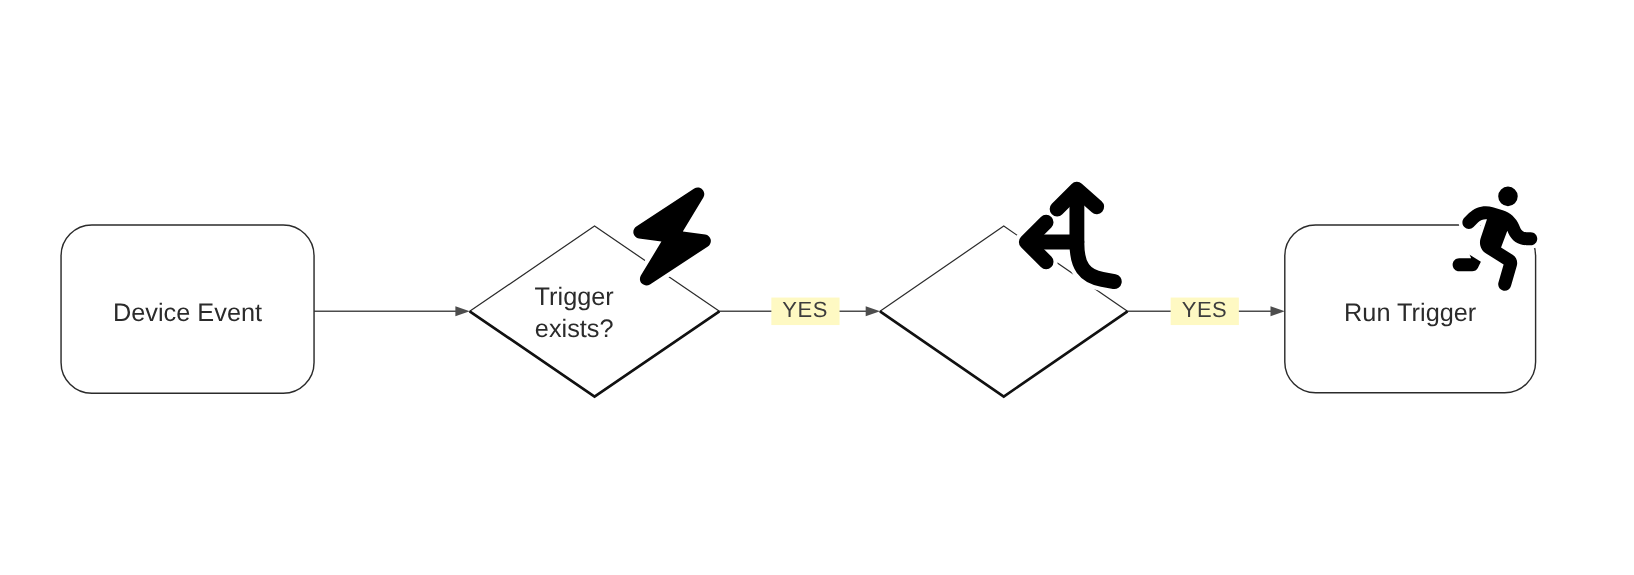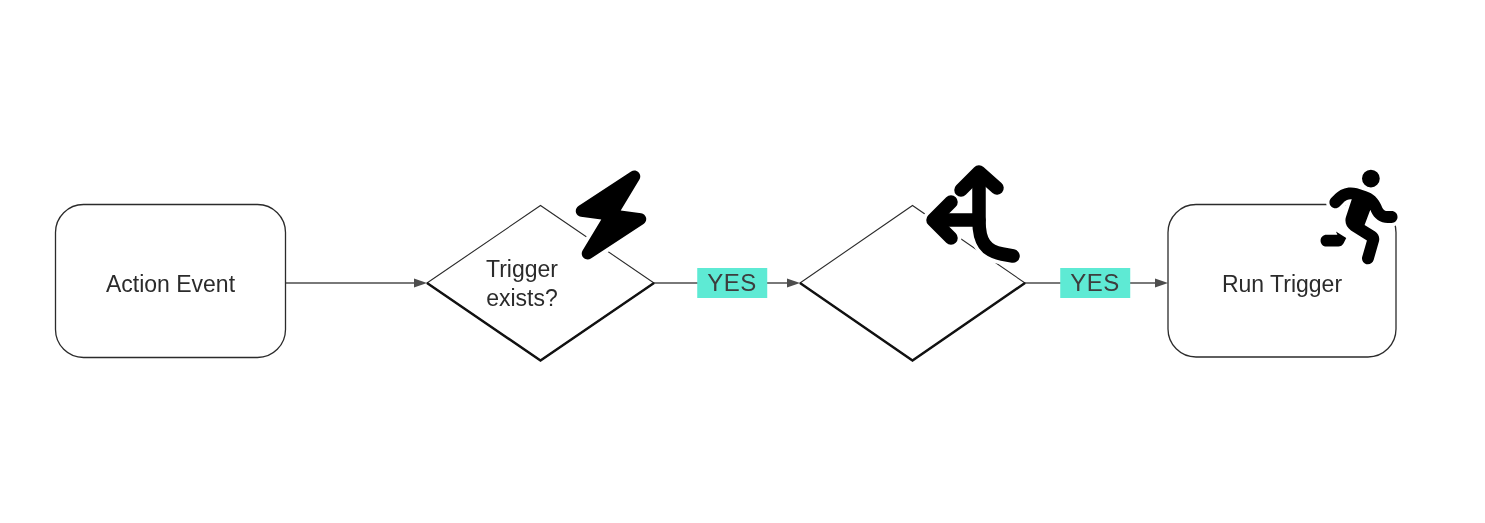--- a/index.html
+++ b/index.html
@@ -25,23 +25,23 @@
     transform: translate(-50%, -50%);
     text-align: center;
     font-size: 23px;
     line-height: 1.24;
     color: #2b2b2b;
     white-space: normal;
   }
   .edge-label {
     position: absolute;
     transform: translate(-50%, -50%);
-    font-size: 24px;
+    font-size: 20px;
     color: #3d3d3d;
-    background: #5eead4;
+    background: #fef9c3;
     padding: 1px 10px;
     letter-spacing: 0.5px;
   }
 </style>
 </head>
 <body>
 
 <div class="canvas">
 
   <svg class="layer" width="1485" height="523" viewBox="0 0 1485 523">
@@ -94,21 +94,21 @@
         <path d="M31 39 L13 57 L31 75"></path>
       </g>
     </g>
 
     <g transform="translate(1362,217) scale(0.185) translate(-224,-256)">
       <path fill="#ffffff" stroke="#ffffff" stroke-width="38" stroke-linejoin="round" d="M320 48a48 48 0 1 0 -96 0 48 48 0 1 0 96 0zM125.7 175.5c9.9-9.9 23.4-15.5 37.5-15.5c1.9 0 3.8 .1 5.6 .3L137.6 254c-9.3 28 1.7 58.8 26.8 74.5l86.2 53.9-25.4 88.8c-4.9 17 5 34.7 22 39.6s34.7-5 39.6-22l28.7-100.4c5.9-20.6-2.6-42.6-20.7-53.9L238 299l30.9-82.4 5.1 12.3C289 264.7 323.9 288 362.7 288l21.3 0c17.7 0 32-14.3 32-32s-14.3-32-32-32l-21.3 0c-12.9 0-24.6-7.8-29.5-19.7l-6.3-15c-14.6-35.1-44.1-61.9-80.5-73.1l-48.7-15c-11.1-3.4-22.7-5.2-34.4-5.2c-31 0-60.8 12.3-82.7 34.3L57.4 153.4c-12.5 12.5-12.5 32.8 0 45.3s32.8 12.5 45.3 0l23-23zM91.2 352L32 352c-17.7 0-32 14.3-32 32s14.3 32 32 32l64 0c12.1 0 23.2-6.8 28.6-17.7l14.3-28.6-47.1-29.4c-3.1-1.9-6.1-4.1-8.9-6.3L91.2 352z"></path>
       <path fill="#000000" d="M320 48a48 48 0 1 0 -96 0 48 48 0 1 0 96 0zM125.7 175.5c9.9-9.9 23.4-15.5 37.5-15.5c1.9 0 3.8 .1 5.6 .3L137.6 254c-9.3 28 1.7 58.8 26.8 74.5l86.2 53.9-25.4 88.8c-4.9 17 5 34.7 22 39.6s34.7-5 39.6-22l28.7-100.4c5.9-20.6-2.6-42.6-20.7-53.9L238 299l30.9-82.4 5.1 12.3C289 264.7 323.9 288 362.7 288l21.3 0c17.7 0 32-14.3 32-32s-14.3-32-32-32l-21.3 0c-12.9 0-24.6-7.8-29.5-19.7l-6.3-15c-14.6-35.1-44.1-61.9-80.5-73.1l-48.7-15c-11.1-3.4-22.7-5.2-34.4-5.2c-31 0-60.8 12.3-82.7 34.3L57.4 153.4c-12.5 12.5-12.5 32.8 0 45.3s32.8 12.5 45.3 0l23-23zM91.2 352L32 352c-17.7 0-32 14.3-32 32s14.3 32 32 32l64 0c12.1 0 23.2-6.8 28.6-17.7l14.3-28.6-47.1-29.4c-3.1-1.9-6.1-4.1-8.9-6.3L91.2 352z"></path>
     </g>
   </svg>
 
-  <div class="node-label" style="left:170.5px; top:284px; width:210px">Action Event</div>
+  <div class="node-label" style="left:170.5px; top:284px; width:210px">Device Event</div>
 
   <div class="node-label" style="left:522px; top:284px; width:132px">Trigger exists?</div>
 
 
   <div class="node-label" style="left:1282px; top:284px; width:210px">Run Trigger</div>
 
   <div class="edge-label" style="left:732px; top:283px">YES</div>
 
   <div class="edge-label" style="left:1095px; top:283px">YES</div>
 

